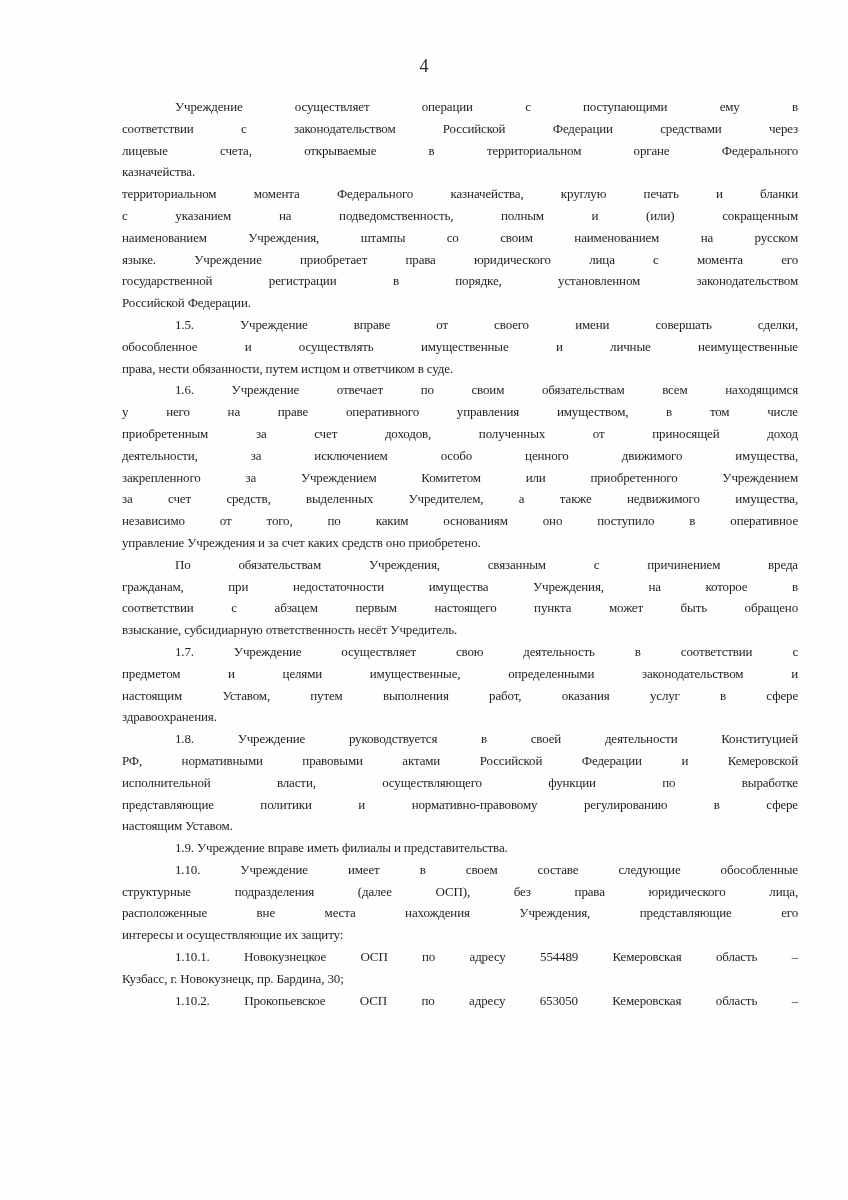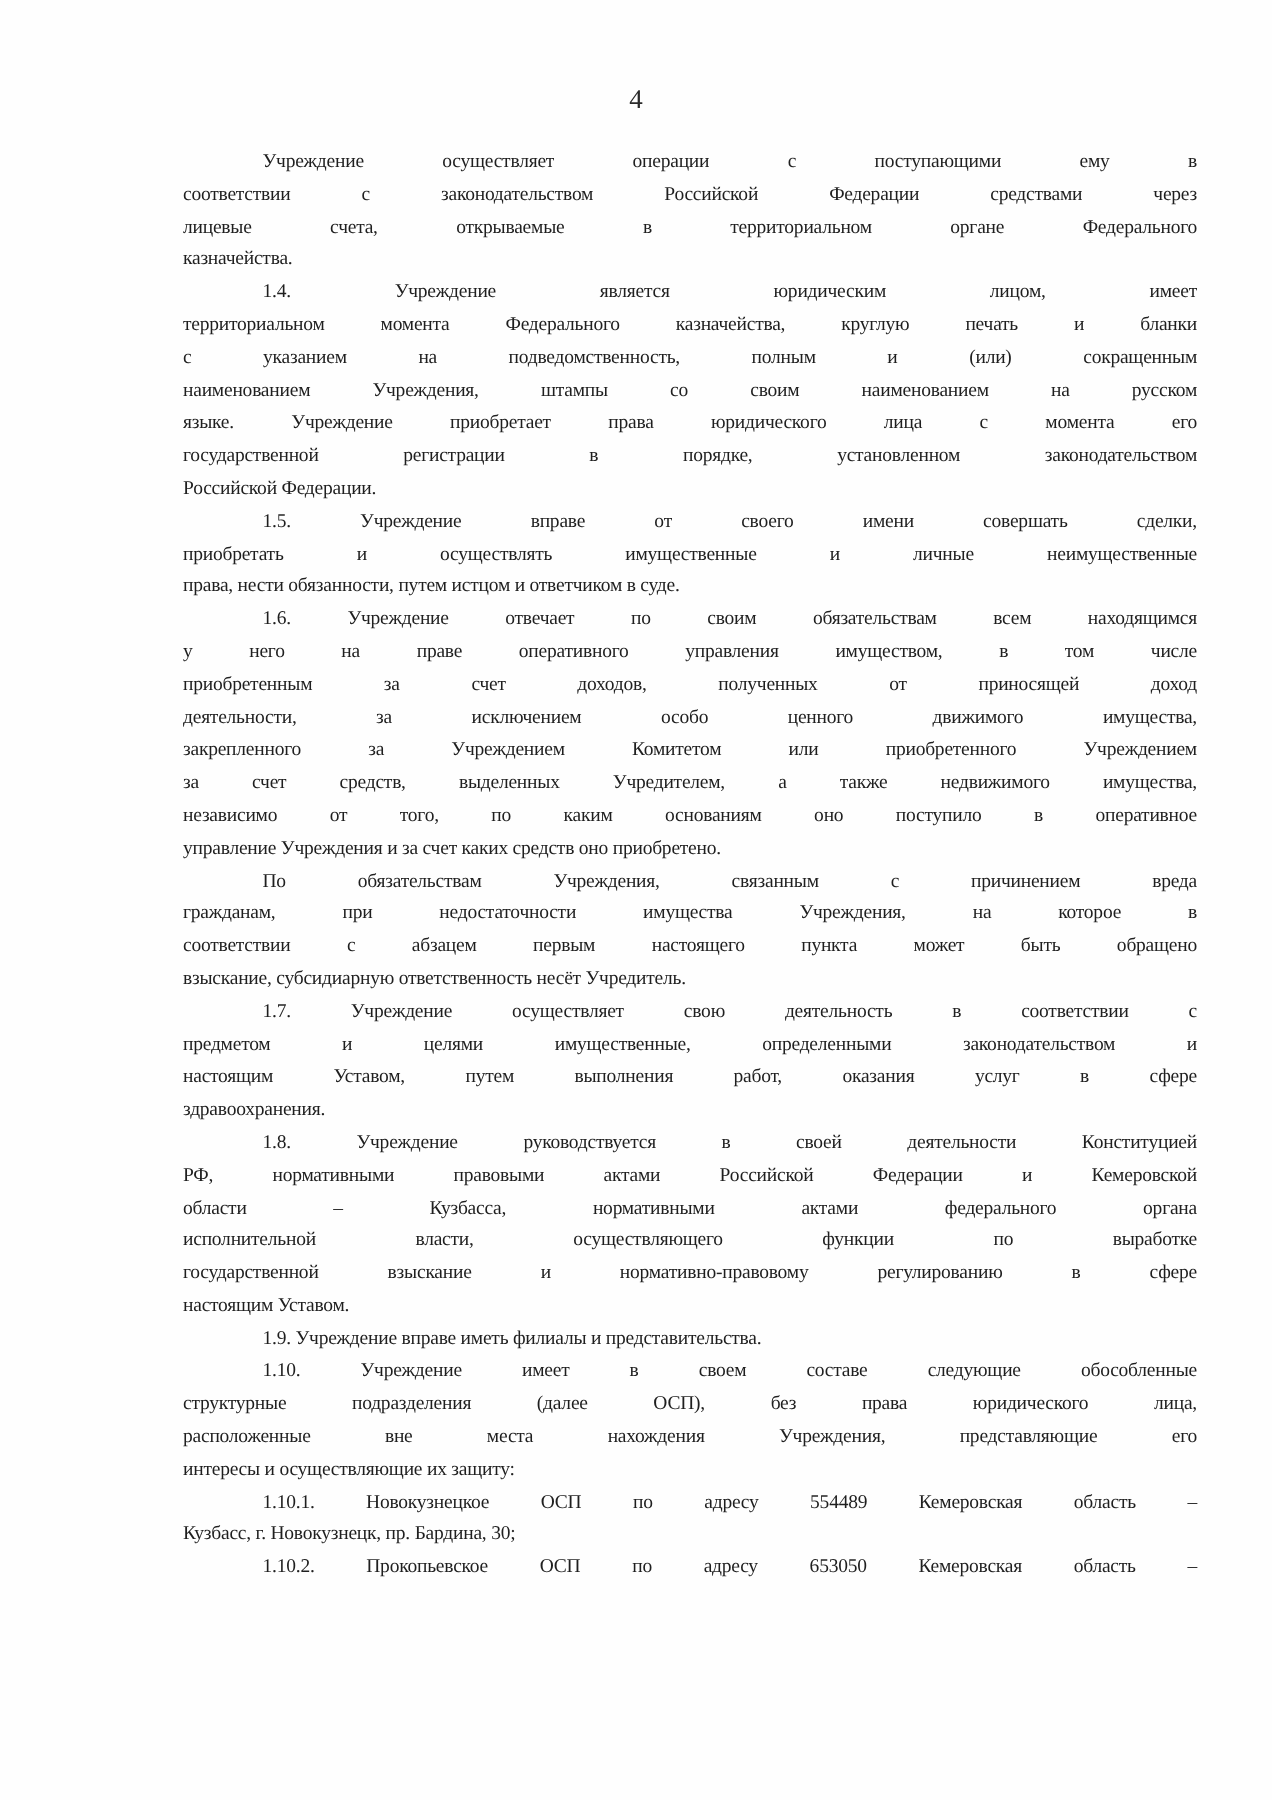--- a/index.html
+++ b/index.html
@@ -68,32 +68,31 @@
   <div class="body-text">
 
     <div class="para">
       <span class="line indent">Учреждение   осуществляет   операции   с   поступающими   ему   в</span>
       <span class="line">соответствии с законодательством Российской Федерации средствами через</span>
       <span class="line">лицевые  счета,  открываемые  в  территориальном  органе  Федерального</span>
       <span class="line last">казначейства.</span>
     </div>
 
     <div class="para">
-      <span class="line indent">1.4.  Учреждение     является     юридическим     лицом,     имеет</span>
       <span class="line">территориальном момента Федерального казначейства, круглую печать и бланки</span>
       <span class="line">с  указанием  на  подведомственность,  полным  и  (или)  сокращенным</span>
       <span class="line">наименованием Учреждения, штампы со своим наименованием на русском</span>
       <span class="line">языке. Учреждение приобретает права юридического лица с момента его</span>
       <span class="line">государственной регистрации в порядке, установленном законодательством</span>
       <span class="line last">Российской Федерации.</span>
     </div>
 
     <div class="para">
       <span class="line indent">1.5.  Учреждение  вправе  от  своего  имени  совершать  сделки,</span>
-      <span class="line">приобретать и осуществлять имущественные и личные неимущественные</span>
+      <span class="line">обособленное и осуществлять имущественные и личные неимущественные</span>
       <span class="line last">права, нести обязанности, путем истцом и ответчиком в суде.</span>
     </div>
 
     <div class="para">
       <span class="line indent">1.6.  Учреждение отвечает по своим обязательствам всем находящимся</span>
       <span class="line">у  него  на  праве  оперативного  управления  имуществом,  в  том  числе</span>
       <span class="line">приобретенным  за  счет  доходов,  полученных  от  приносящей  доход</span>
       <span class="line">деятельности,  за  исключением  особо  ценного  движимого  имущества,</span>
       <span class="line">закрепленного за Учреждением Комитетом или приобретенного Учреждением</span>
       <span class="line">за счет средств, выделенных Учредителем, а также недвижимого имущества,</span>
@@ -111,23 +110,22 @@
     <div class="para">
       <span class="line indent">1.7.  Учреждение осуществляет свою деятельность в соответствии с</span>
       <span class="line">предметом  и  целями  имущественные,  определенными  законодательством  и</span>
       <span class="line">настоящим  Уставом,  путем  выполнения  работ,  оказания  услуг  в  сфере</span>
       <span class="line last">здравоохранения.</span>
     </div>
 
     <div class="para">
       <span class="line indent">1.8.  Учреждение руководствуется в своей деятельности Конституцией</span>
       <span class="line">РФ, нормативными правовыми актами Российской Федерации и Кемеровской</span>
-      <span class="line">области  –  Кузбасса,  нормативными  актами  федерального  органа</span>
       <span class="line">исполнительной  власти,  осуществляющего  функции  по  выработке</span>
-      <span class="line">государственной взыскание и нормативно-правовому регулированию в сфере</span>
+      <span class="line">представляющие политики и нормативно-правовому регулированию в сфере</span>
       <span class="line last">настоящим Уставом.</span>
     </div>
 
     <div class="para">
       <span class="line indent last">1.9.  Учреждение вправе иметь филиалы и представительства.</span>
     </div>
 
     <div class="para">
       <span class="line indent">1.10. Учреждение  имеет  в  своем  составе  следующие  обособленные</span>
       <span class="line">структурные  подразделения  (далее  ОСП),  без  права  юридического  лица,</span>

